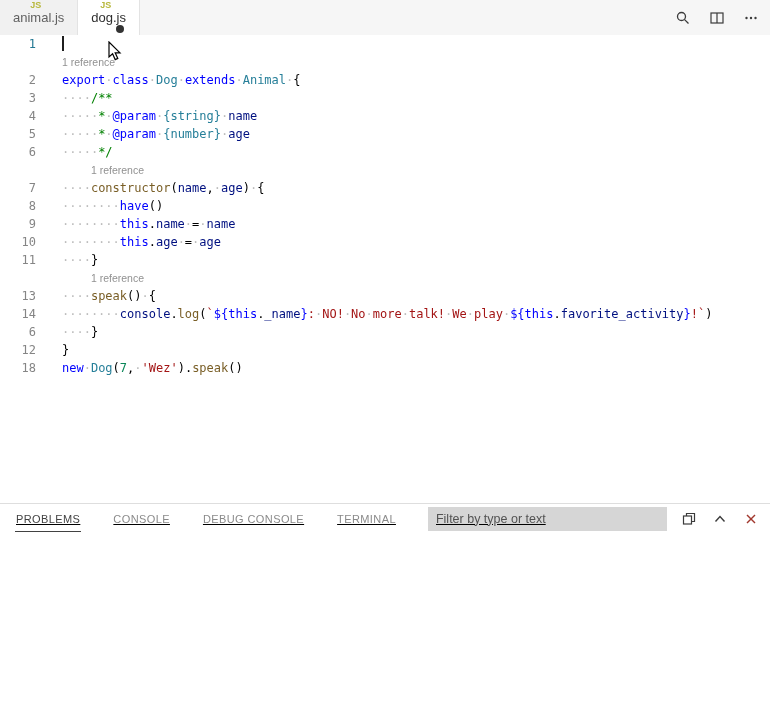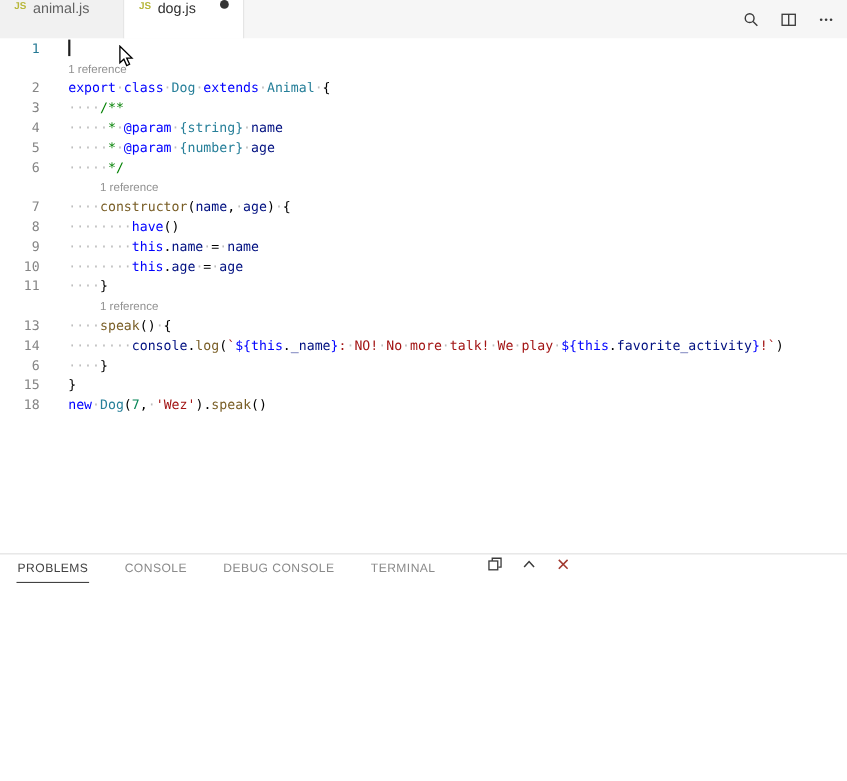--- a/index.html
+++ b/index.html
@@ -2,22 +2,22 @@
 <html><head>
 <meta charset="utf-8">
 <style>
   html,body{margin:0;padding:0;}
   body{width:770px;height:710px;overflow:hidden;background:#ffffff;font-family:"Liberation Sans",sans-serif;}
   #app{position:relative;width:770px;height:710px;background:#ffffff;}
 
   
   .tabbar{height:35px;background:#f6f6f6;display:flex;align-items:stretch;}
   .tabs{display:flex;align-items:stretch;}
-  .tab{display:flex;padding:0 13px;font-size:13px;color:#616161;
-       background:#f1f1f1;border-right:1px solid #e3e3e3;cursor:pointer;white-space:nowrap;}
+  .tab{display:flex;align-items:center;padding:0 13px;font-size:13px;color:#616161;
+       background:#f1f1f1;border-right:1px solid #e3e3e3;cursor:pointer;white-space:nowrap;flex-direction:column;}
   .tab.active{background:#ffffff;color:#2f2f2f;}
   .js-icon{color:#b7b73b;font-weight:700;font-size:9px;margin-right:6px;}
   .tab-label{pointer-events:none;}
   .mod-dot{width:8px;height:8px;border-radius:50%;background:#333;margin-left:22px;}
   .tab-spacer{width:18px;display:inline-block;}
   .editor-actions{margin-left:auto;display:flex;align-items:center;gap:16px;padding-right:10px;}
   .icon-btn{width:18px;height:18px;display:flex;align-items:center;justify-content:center;cursor:pointer;}
   .icon-btn svg{display:block;}
 
   
@@ -26,21 +26,21 @@
             font-size:12px;white-space:pre;}
   .gutter{width:36px;flex:none;text-align:right;color:#858585;font-size:12px;user-select:none;}
   .gutter.cur{color:#237893;}
   .content{margin-left:26px;flex:1;}
   .lens{font-family:Liberation Sans, sans-serif;font-size:10.5px;color:#919191;cursor:pointer;display:inline-block;}
   .caret{display:inline-block;width:1.6px;height:15px;background:#1f1f1f;vertical-align:middle;margin-bottom:2px;}
   .mouse{position:absolute;left:108px;top:6px;pointer-events:none;}
 
   
   .panel{position:absolute;top:503px;left:0;right:0;bottom:0;background:#ffffff;border-top:1px solid #dedede;}
-  .panel-header{display:flex;align-items:flex-start;height:29px;padding:0 10px 0 15px;}
+  .panel-header{display:flex;align-items:center;height:29px;padding:0 10px 0 15px;text-decoration:underline;}
   .panel-tab{font-size:11px;letter-spacing:0.4px;color:#8a8a8a;margin-right:31px;
              padding:7px 1px 6px 1px;cursor:pointer;border-bottom:1px solid transparent;white-space:nowrap;}
   .panel-tab.active{color:#424242;border-bottom:1px solid #424242;}
   .filter-input{margin-left:auto;width:268px;height:24px;background:#d6d6d6;border:none;outline:none;
                 font-family:"Liberation Sans",sans-serif;font-size:12.5px;color:#333;padding:0 8px;}
   .filter-input::placeholder{color:#525252;}
   .panel-icons{display:flex;align-items:center;gap:13px;margin-left:13px;}
   .panel-message{font-size:13px;color:#222;padding:9px 0 0 15px;}
 </style>
 </head>
@@ -96,36 +96,37 @@
         <div class="code-row"><div class="gutter"></div><div class="content"><span class="lens" style="padding-left: 28.9px;">1 reference</span></div></div>
         <div class="code-row"><div class="gutter">7</div><div class="content"><span style="color: rgb(189, 189, 189);">····</span><span style="color: rgb(121, 94, 38);">constructor</span><span style="color: rgb(0, 0, 0);">(</span><span style="color: rgb(0, 16, 128);">name</span><span style="color: rgb(0, 0, 0);">,</span><span style="color: rgb(189, 189, 189);">·</span><span style="color: rgb(0, 16, 128);">age</span><span style="color: rgb(0, 0, 0);">)</span><span style="color: rgb(189, 189, 189);">·</span><span style="color: rgb(0, 0, 0);">{</span></div></div>
         <div class="code-row"><div class="gutter">8</div><div class="content"><span style="color: rgb(189, 189, 189);">········</span><span style="color: rgb(0, 0, 255);">have</span><span style="color: rgb(0, 0, 0);">()</span></div></div>
         <div class="code-row"><div class="gutter">9</div><div class="content"><span style="color: rgb(189, 189, 189);">········</span><span style="color: rgb(0, 0, 255);">this</span><span style="color: rgb(0, 0, 0);">.</span><span style="color: rgb(0, 16, 128);">name</span><span style="color: rgb(189, 189, 189);">·</span><span style="color: rgb(0, 0, 0);">=</span><span style="color: rgb(189, 189, 189);">·</span><span style="color: rgb(0, 16, 128);">name</span></div></div>
         <div class="code-row"><div class="gutter">10</div><div class="content"><span style="color: rgb(189, 189, 189);">········</span><span style="color: rgb(0, 0, 255);">this</span><span style="color: rgb(0, 0, 0);">.</span><span style="color: rgb(0, 16, 128);">age</span><span style="color: rgb(189, 189, 189);">·</span><span style="color: rgb(0, 0, 0);">=</span><span style="color: rgb(189, 189, 189);">·</span><span style="color: rgb(0, 16, 128);">age</span></div></div>
         <div class="code-row"><div class="gutter">11</div><div class="content"><span style="color: rgb(189, 189, 189);">····</span><span style="color: rgb(0, 0, 0);">}</span></div></div>
         <div class="code-row"><div class="gutter"></div><div class="content"><span class="lens" style="padding-left: 28.9px;">1 reference</span></div></div>
         <div class="code-row"><div class="gutter">13</div><div class="content"><span style="color: rgb(189, 189, 189);">····</span><span style="color: rgb(121, 94, 38);">speak</span><span style="color: rgb(0, 0, 0);">()</span><span style="color: rgb(189, 189, 189);">·</span><span style="color: rgb(0, 0, 0);">{</span></div></div>
         <div class="code-row"><div class="gutter">14</div><div class="content"><span style="color: rgb(189, 189, 189);">········</span><span style="color: rgb(0, 16, 128);">console</span><span style="color: rgb(0, 0, 0);">.</span><span style="color: rgb(121, 94, 38);">log</span><span style="color: rgb(0, 0, 0);">(</span><span style="color: rgb(163, 21, 21);">`</span><span style="color: rgb(0, 0, 255);">${</span><span style="color: rgb(0, 0, 255);">this</span><span style="color: rgb(0, 0, 0);">.</span><span style="color: rgb(0, 16, 128);">_name</span><span style="color: rgb(0, 0, 255);">}</span><span style="color: rgb(163, 21, 21);">:</span><span style="color: rgb(189, 189, 189);">·</span><span style="color: rgb(163, 21, 21);">NO!</span><span style="color: rgb(189, 189, 189);">·</span><span style="color: rgb(163, 21, 21);">No</span><span style="color: rgb(189, 189, 189);">·</span><span style="color: rgb(163, 21, 21);">more</span><span style="color: rgb(189, 189, 189);">·</span><span style="color: rgb(163, 21, 21);">talk!</span><span style="color: rgb(189, 189, 189);">·</span><span style="color: rgb(163, 21, 21);">We</span><span style="color: rgb(189, 189, 189);">·</span><span style="color: rgb(163, 21, 21);">play</span><span style="color: rgb(189, 189, 189);">·</span><span style="color: rgb(0, 0, 255);">${</span><span style="color: rgb(0, 0, 255);">this</span><span style="color: rgb(0, 0, 0);">.</span><span style="color: rgb(0, 16, 128);">favorite_activity</span><span style="color: rgb(0, 0, 255);">}</span><span style="color: rgb(163, 21, 21);">!`</span><span style="color: rgb(0, 0, 0);">)</span></div></div>
         <div class="code-row"><div class="gutter">6</div><div class="content"><span style="color: rgb(189, 189, 189);">····</span><span style="color: rgb(0, 0, 0);">}</span></div></div>
-        <div class="code-row"><div class="gutter">15</div><div class="content"><span style="color: rgb(0, 0, 0);">}</span></div></div>
+        <div class="code-row"><div class="gutter">12</div><div class="content"><span style="color: rgb(0, 0, 0);">}</span></div></div>
         <div class="code-row"><div class="gutter">18</div><div class="content"><span style="color: rgb(0, 0, 255);">new</span><span style="color: rgb(189, 189, 189);">·</span><span style="color: rgb(38, 127, 153);">Dog</span><span style="color: rgb(0, 0, 0);">(</span><span style="color: rgb(9, 134, 88);">7</span><span style="color: rgb(0, 0, 0);">,</span><span style="color: rgb(189, 189, 189);">·</span><span style="color: rgb(163, 21, 21);">'Wez'</span><span style="color: rgb(0, 0, 0);">)</span><span style="color: rgb(0, 0, 0);">.</span><span style="color: rgb(121, 94, 38);">speak</span><span style="color: rgb(0, 0, 0);">()</span></div></div>
       </div>
     <svg class="mouse" width="18" height="22" viewBox="0 0 18 22">
       <path d="M1 1 L1 16 L4.6 12.8 L7.2 18.6 L9.8 17.4 L7.2 11.8 L12 11.8 Z" fill="#ffffff" stroke="#000000" stroke-width="1.2"></path>
     </svg>
   </div>
 
   <div class="panel">
     <div class="panel-header">
       <div id="panel-tabs" style="display:flex;align-items:center;">
           <div class="panel-tab active">PROBLEMS</div>
           <div class="panel-tab">CONSOLE</div>
           <div class="panel-tab">DEBUG CONSOLE</div>
           <div class="panel-tab">TERMINAL</div>
         </div>
+      <input class="filter-input" type="text" placeholder="Filter by type or text" style="">
       <div class="panel-icons">
         <div class="icon-btn">
           <svg width="16" height="16" viewBox="0 0 16 16">
             <rect x="2.5" y="5" width="8" height="8" fill="none" stroke="#3b3b3b" stroke-width="1.2"></rect>
             <path d="M5.5 5 L5.5 2.5 L13.5 2.5 L13.5 10.5 L11 10.5" fill="none" stroke="#3b3b3b" stroke-width="1.2"></path>
           </svg>
         </div>
         <div class="icon-btn">
           <svg width="16" height="16" viewBox="0 0 16 16">
             <polyline points="3.5,10.5 8,5.5 12.5,10.5" fill="none" stroke="#3b3b3b" stroke-width="1.4"></polyline>

